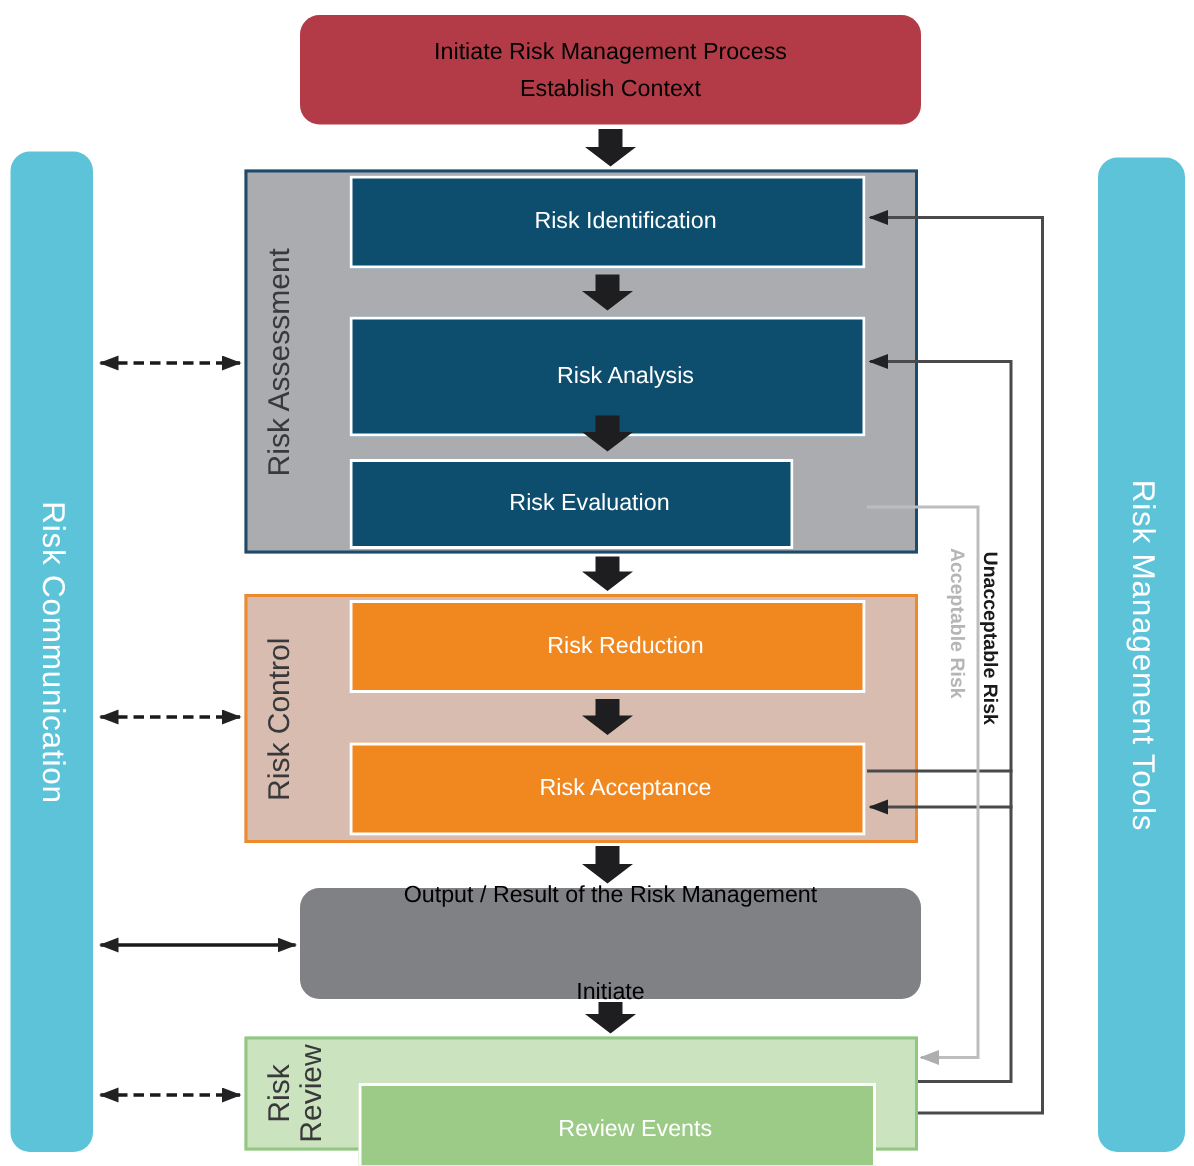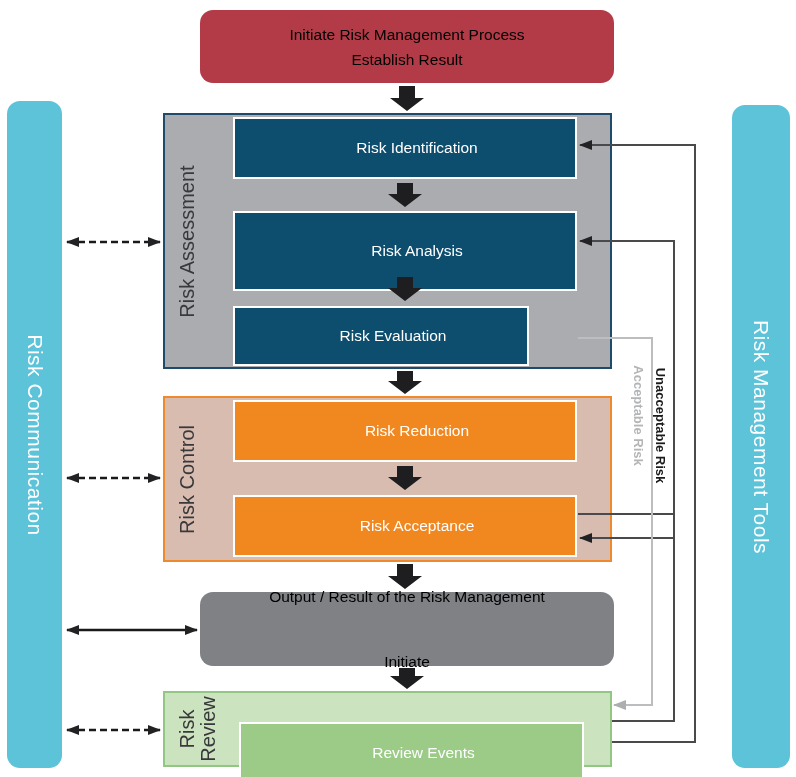--- a/index.html
+++ b/index.html
@@ -60,21 +60,21 @@
   <div class="abs bar" style="left:7px;top:101px;width:55px;height:667px;">
     <span class="vtext">Risk Communication</span>
   </div>
 
   <div class="abs bar" style="left:732px;top:105px;width:58px;height:663px;">
     <span class="vtext">Risk Management Tools</span>
   </div>
 
   <div class="abs bigbox red" style="left:200px;top:10px;width:414px;height:73px;">
     <div>Initiate Risk Management Process</div>
-    <div>Establish Result</div>
+    <div>Establish Context</div>
   </div>
 
   <div class="abs section sec-assess" style="left:163px;top:113px;width:449px;height:256px;"></div>
   <div class="abs sec-label" style="left:163px;top:113px;width:48px;height:256px;">
     <span>Risk Assessment</span>
   </div>
   <div class="abs step step-blue" style="left:233px;top:117px;width:344px;height:62px;">
     <span>Risk Identification</span>
   </div>
   <div class="abs step step-blue" style="left:233px;top:211px;width:344px;height:80px;">

